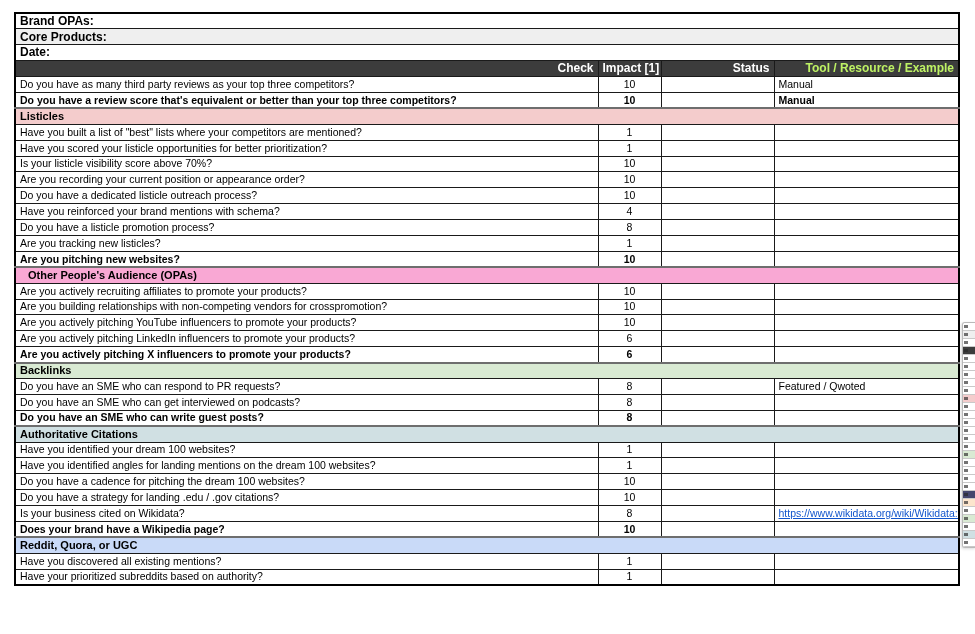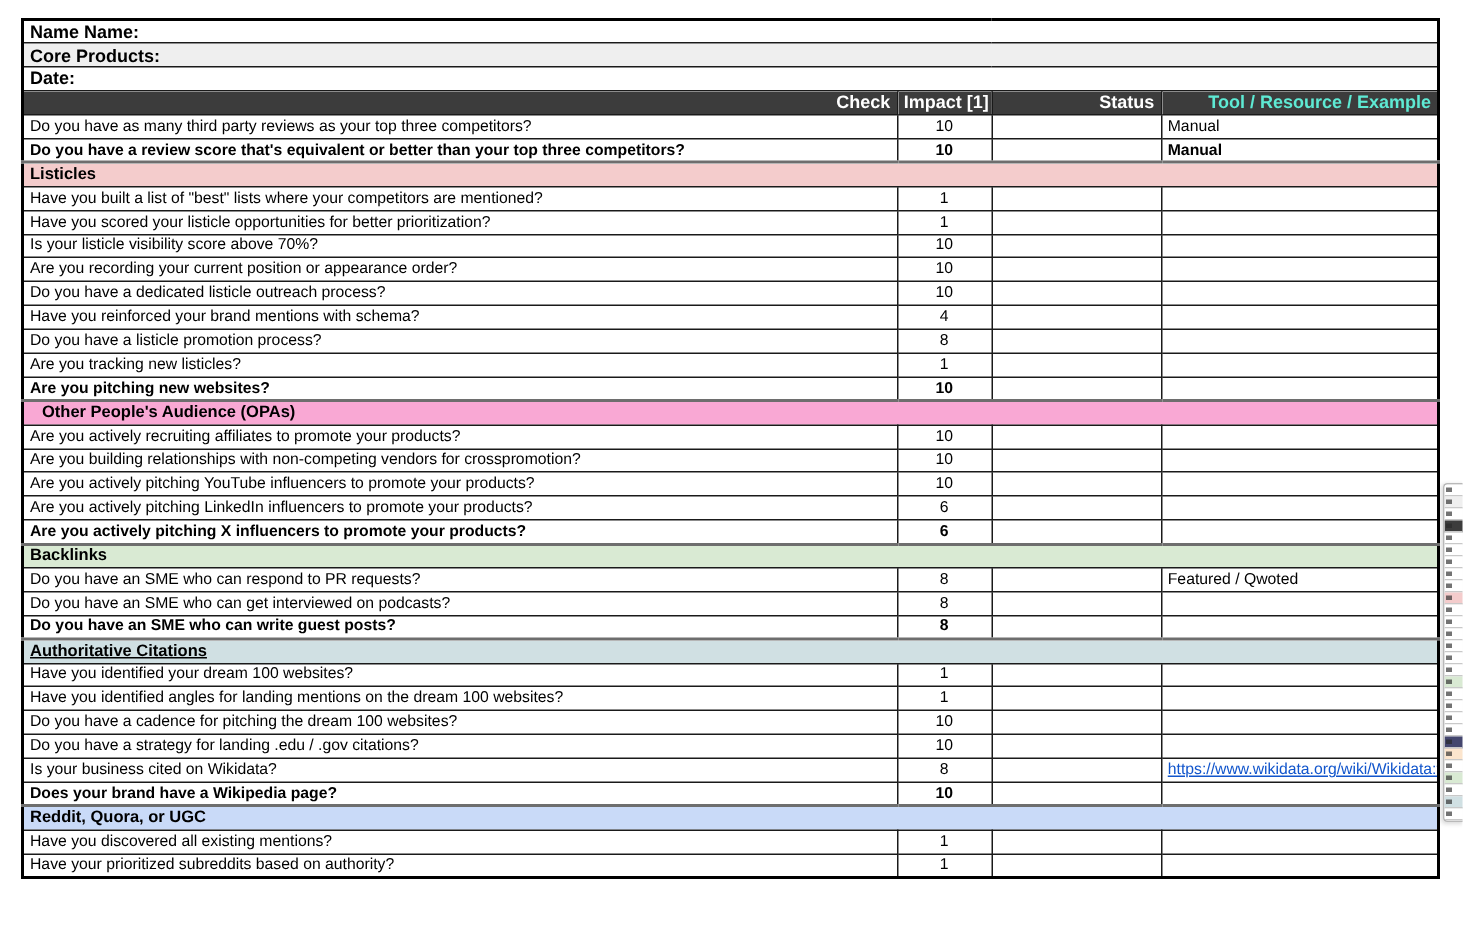--- a/index.html
+++ b/index.html
@@ -77,33 +77,33 @@
 <div class="sheet">
   <table class="checklist">
     <colgroup>
       <col style="width:583px">
       <col style="width:63px">
       <col style="width:113px">
       <col style="width:185px">
     </colgroup>
     <tbody id="table-body">
         <tr class="info-row">
-          <td colspan="4" style="background: rgb(255, 255, 255);">Name Name:</td>
+          <td colspan="4" style="background: rgb(255, 255, 255);">Brand OPAs:</td>
         </tr>
         <tr class="info-row">
           <td colspan="4" style="background: rgb(239, 239, 239);">Core Products:</td>
         </tr>
         <tr class="info-row">
           <td colspan="4" style="background: rgb(255, 255, 255);">Date:</td>
         </tr>
         <tr class="col-header-row" style="background: rgb(60, 60, 60);">
           <th style="color: rgb(255, 255, 255);">Check</th>
           <th style="color: rgb(255, 255, 255);">Impact [1]</th>
           <th style="color: rgb(255, 255, 255); margin-top: 27px;">Status</th>
-          <th style="color: #5eead4;">Tool / Resource / Example</th>
+          <th style="color: #bef264;">Tool / Resource / Example</th>
         </tr>
         <tr>
           <td>Do you have as many third party reviews as your top three competitors?</td>
           <td class="impact-cell">10</td>
           <td></td>
           <td class="tool-cell">Manual</td>
         </tr>
         <tr class="section-end">
           <td>Do you have a review score that's equivalent or better than your top three competitors?</td>
           <td class="impact-cell">10</td>
@@ -215,21 +215,21 @@
           <td></td>
           <td class="tool-cell"></td>
         </tr>
         <tr class="section-end">
           <td>Do you have an SME who can write guest posts?</td>
           <td class="impact-cell">8</td>
           <td></td>
           <td class="tool-cell"></td>
         </tr>
         <tr class="section-row">
-          <td colspan="4" style="background: rgb(208, 224, 227); text-decoration: underline;">Authoritative Citations</td>
+          <td colspan="4" style="background: rgb(208, 224, 227);">Authoritative Citations</td>
         </tr>
         <tr>
           <td>Have you identified your dream 100 websites?</td>
           <td class="impact-cell">1</td>
           <td></td>
           <td class="tool-cell"></td>
         </tr>
         <tr>
           <td>Have you identified angles for landing mentions on the dream 100 websites?</td>
           <td class="impact-cell">1</td>

